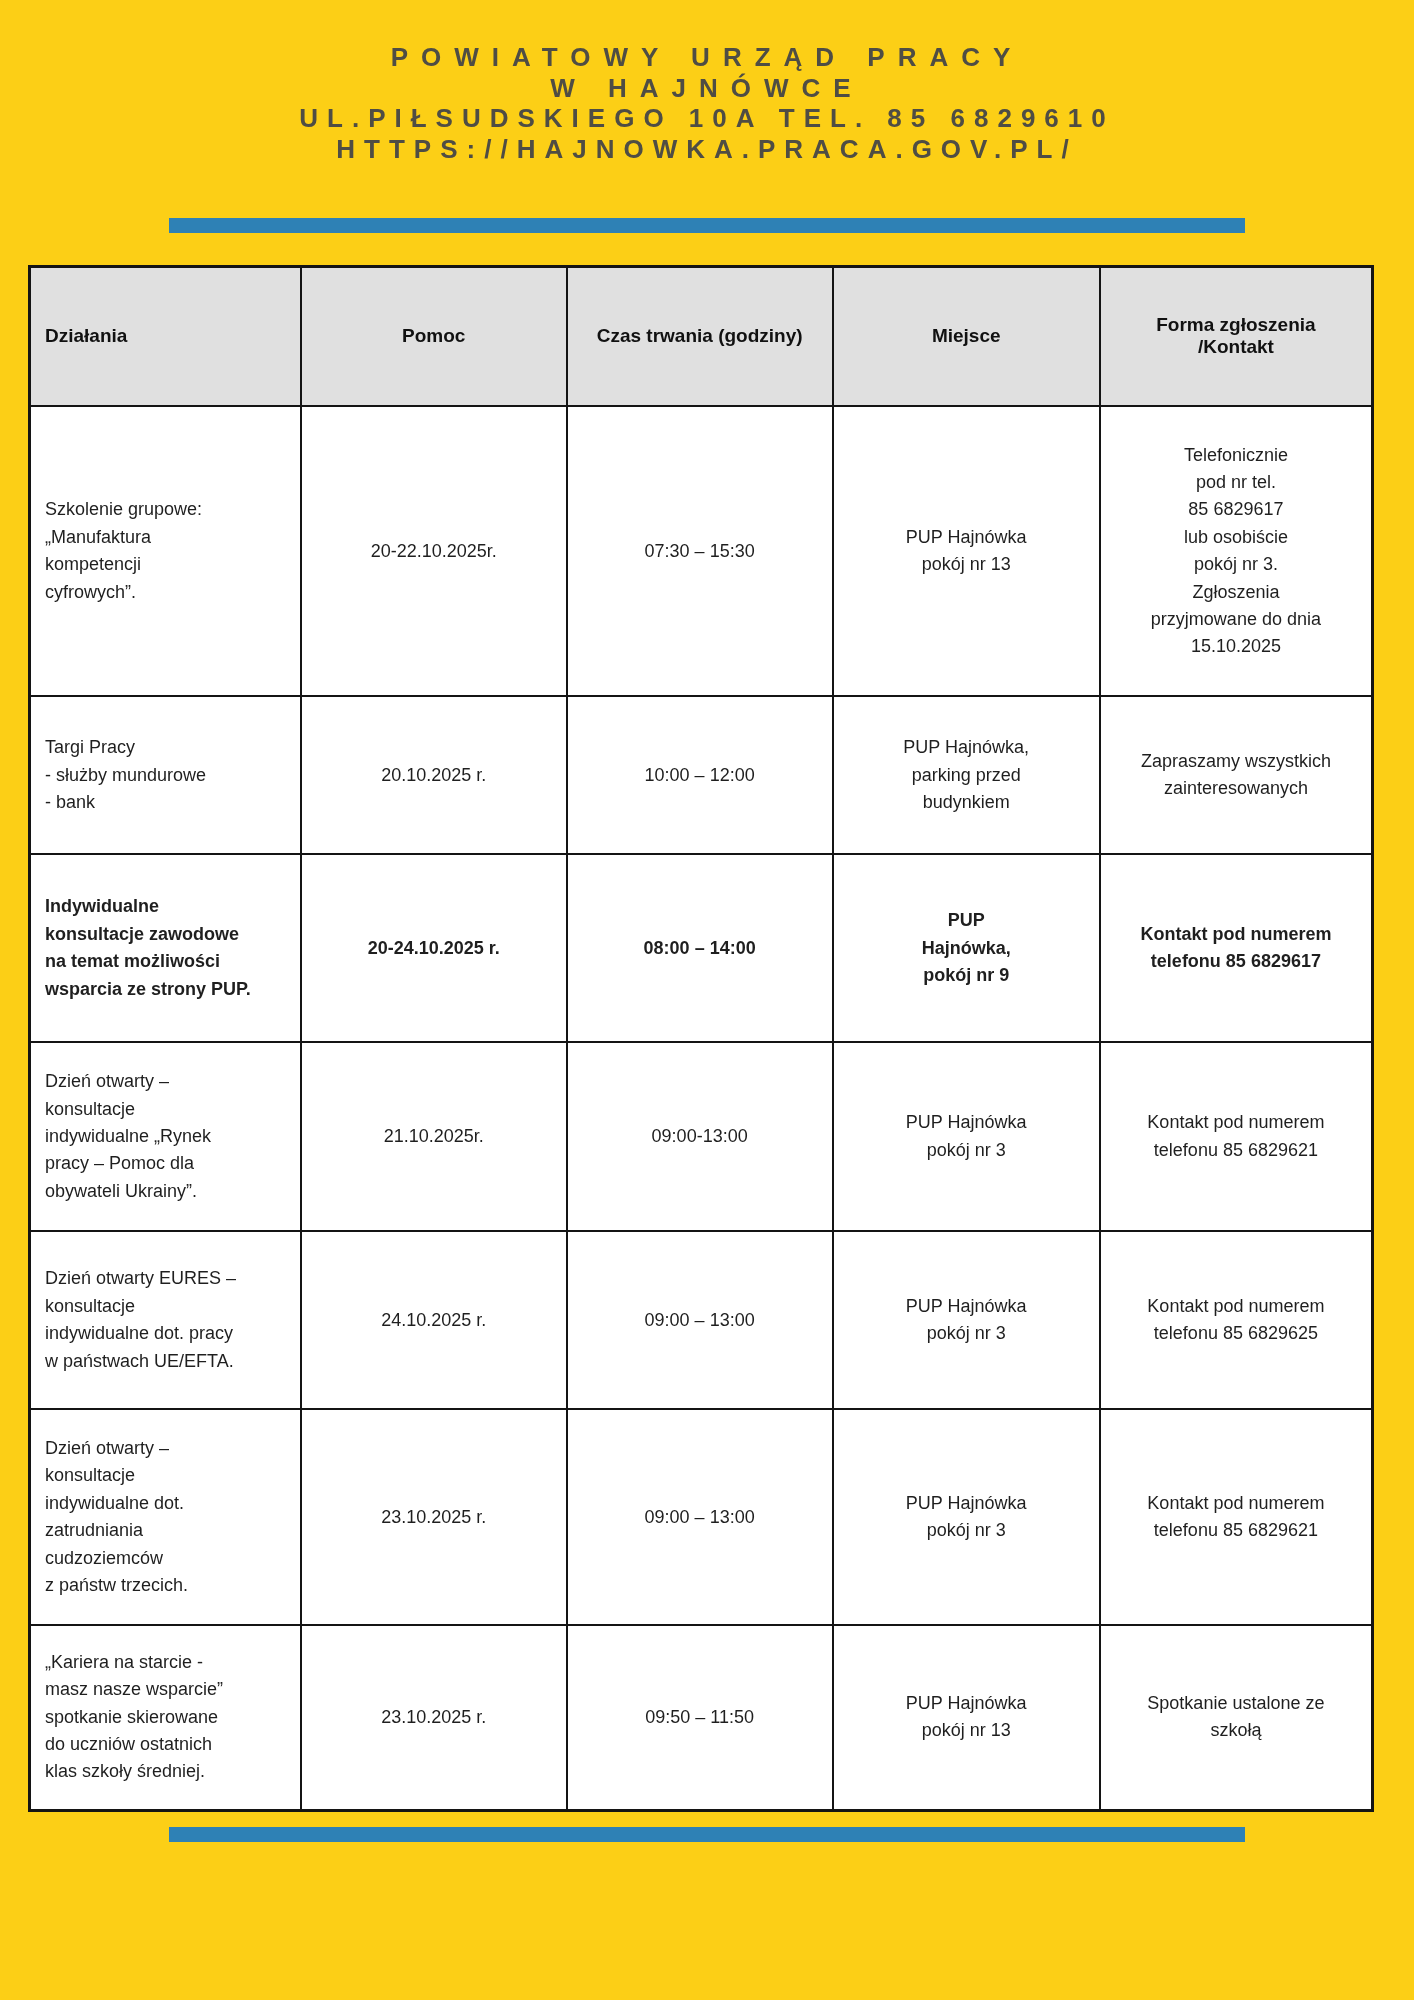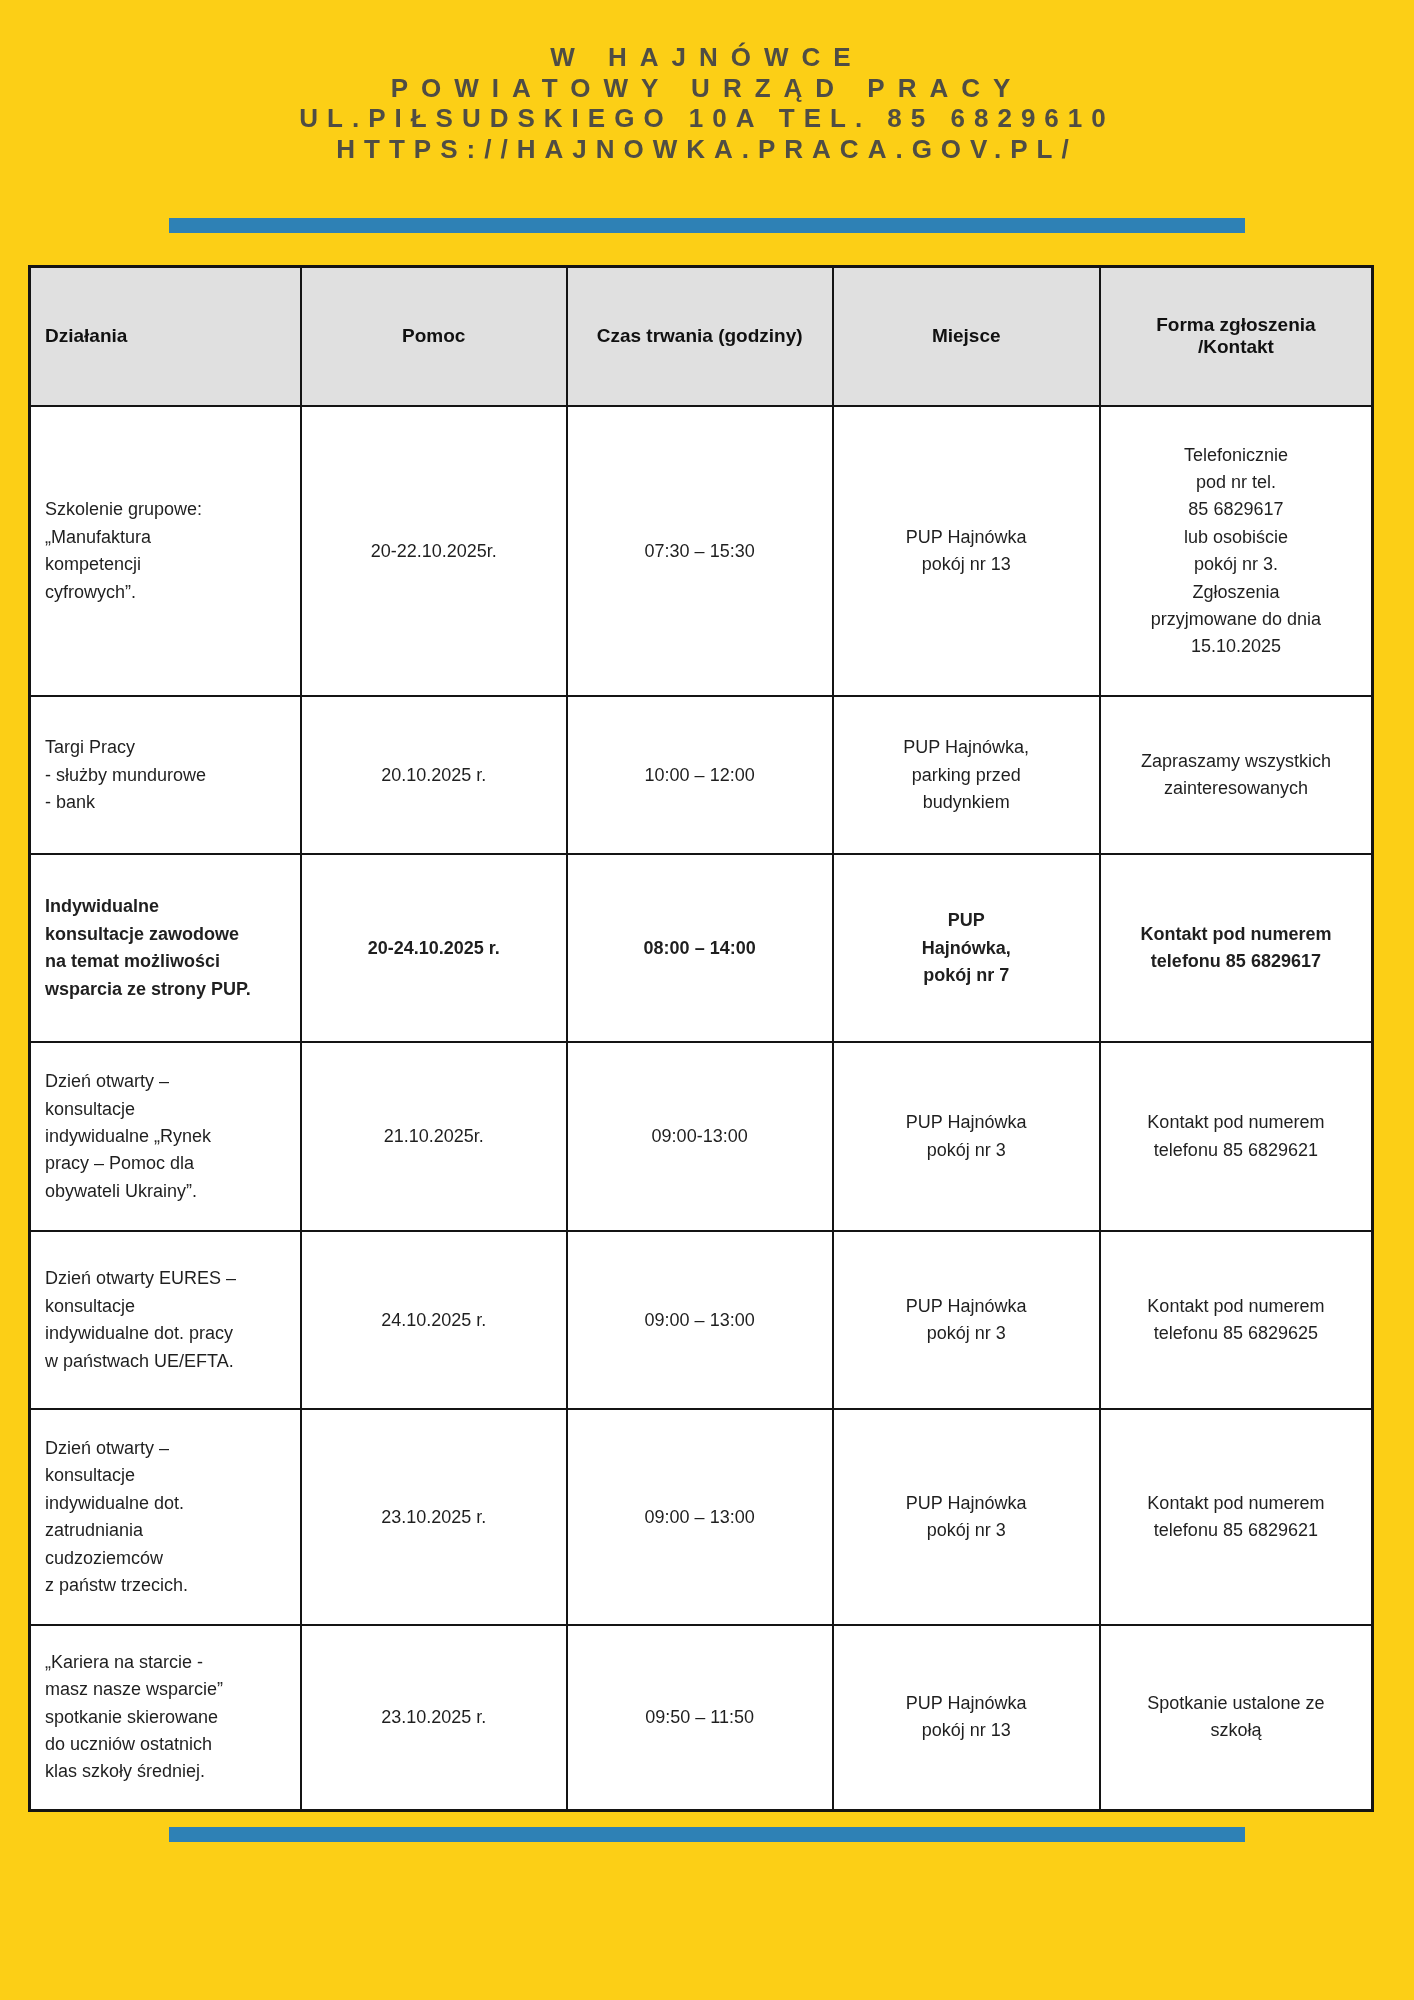--- a/index.html
+++ b/index.html
@@ -89,22 +89,22 @@
   tbody tr:nth-child(4) { height: 189px; }
   tbody tr:nth-child(5) { height: 178px; }
   tbody tr:nth-child(6) { height: 216px; }
   tbody tr:nth-child(7) { height: 185px; }
   tbody tr:nth-child(8) { height: 156px; }
 </style>
 </head>
 <body>
 
 <header class="poster-header">
+  <div class="hline">POWIATOWY URZĄD PRACY</div>
   <div class="hline">W HAJNÓWCE</div>
-  <div class="hline">POWIATOWY URZĄD PRACY</div>
   <div class="hline tight">UL.PIŁSUDSKIEGO 10A TEL. 85 6829610</div>
   <div class="hline tight">HTTPS://HAJNOWKA.PRACA.GOV.PL/</div>
 </header>
 
 <div class="accent-bar top"></div>
 
 <table class="schedule">
   <colgroup>
     <col class="c1">
       <col class="c2">
@@ -155,21 +155,21 @@
     </tr>
     <tr>
       <td class="cell-activity">Indywidualne
 konsultacje zawodowe
 na temat możliwości
 wsparcia ze strony PUP.</td>
       <td>20-24.10.2025 r.</td>
       <td>08:00 – 14:00</td>
       <td>PUP
 Hajnówka,
-pokój nr 7</td>
+pokój nr 9</td>
       <td>Kontakt pod numerem
 telefonu 85 6829617</td>
     </tr>
     <tr>
       <td class="cell-activity">Dzień otwarty –
 konsultacje
 indywidualne „Rynek
 pracy – Pomoc dla
 obywateli Ukrainy”.</td>
       <td>21.10.2025r.</td>

